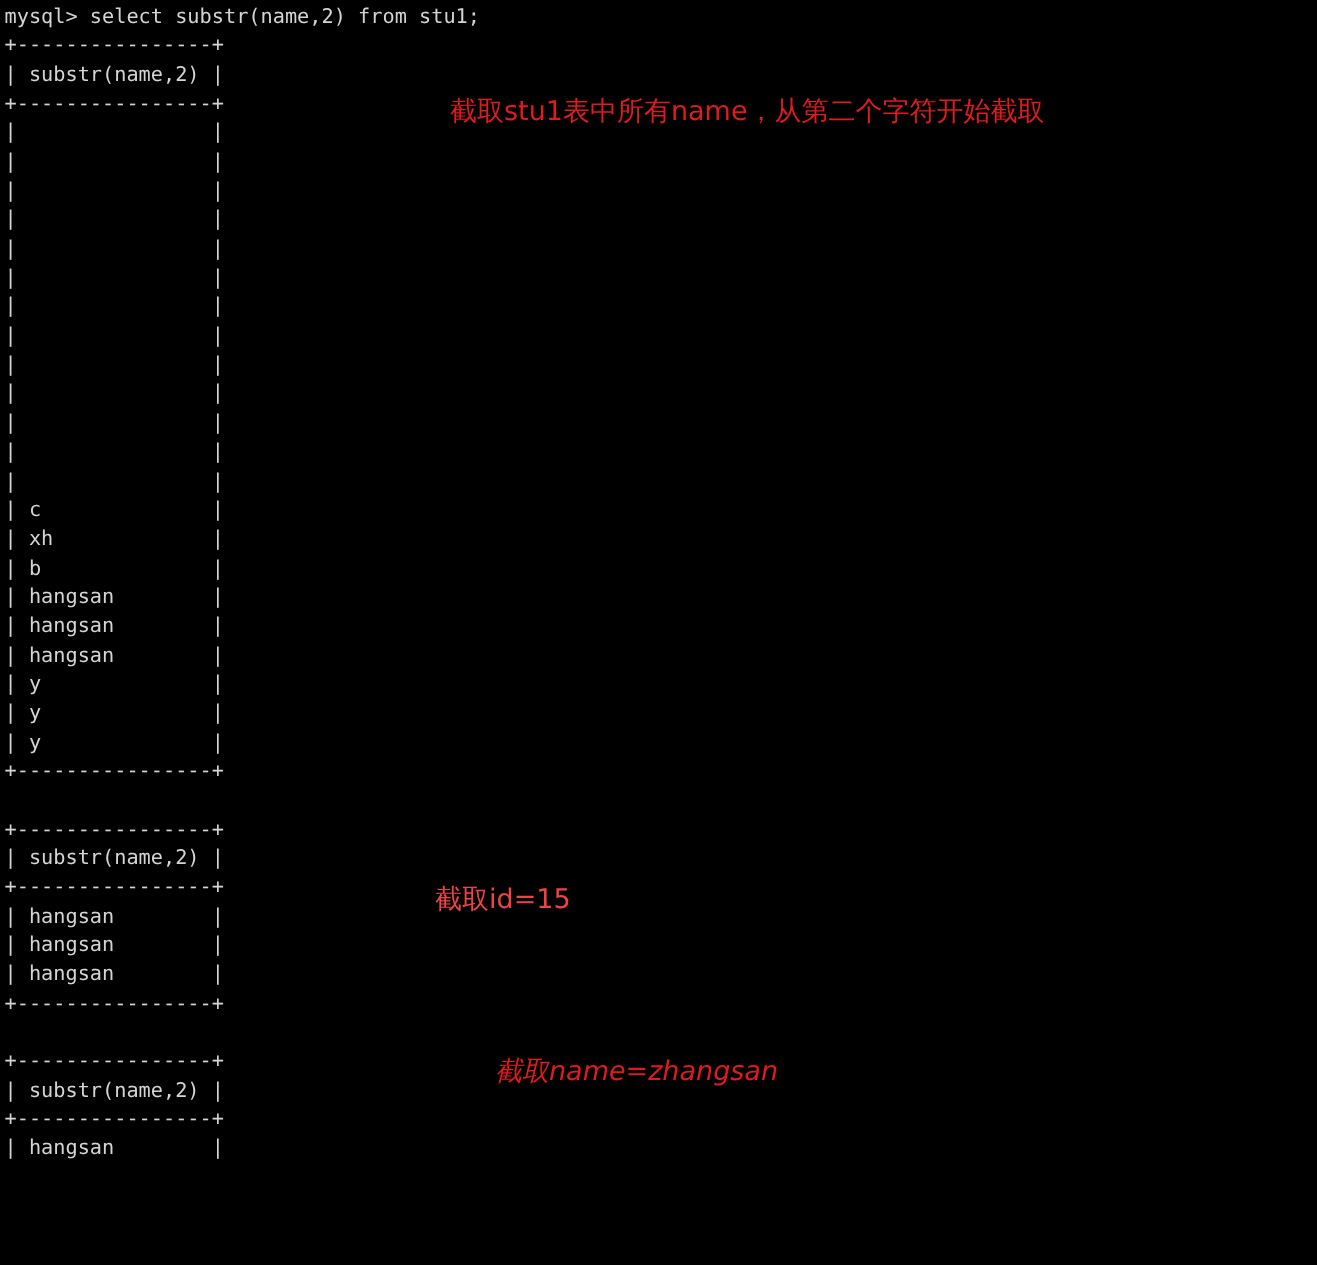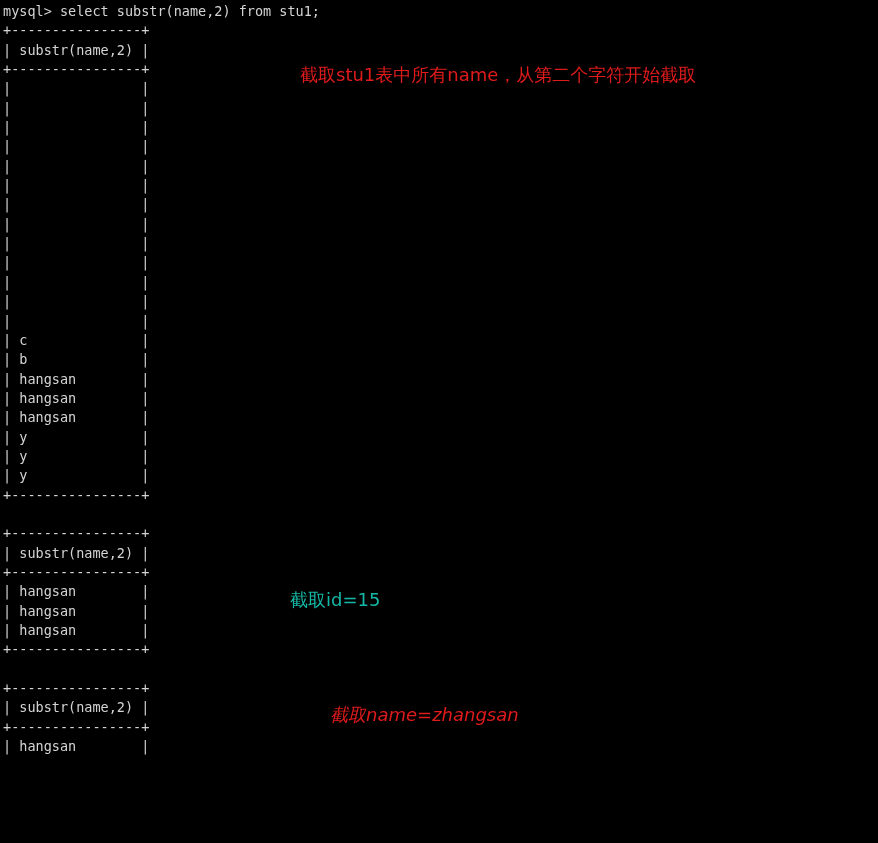--- a/index.html
+++ b/index.html
@@ -71,20 +71,21 @@
       <div class="term-line">|                |</div>
       <div class="term-line">|                |</div>
       <div class="term-line">|                |</div>
       <div class="term-line">|                |</div>
       <div class="term-line">|                |</div>
       <div class="term-line">|                |</div>
       <div class="term-line">|                |</div>
       <div class="term-line">|                |</div>
       <div class="term-line">|                |</div>
       <div class="term-line">| c              |</div>
+      <div class="term-line">| xh             |</div>
       <div class="term-line">| b              |</div>
       <div class="term-line">| hangsan        |</div>
       <div class="term-line">| hangsan        |</div>
       <div class="term-line">| hangsan        |</div>
       <div class="term-line">| y              |</div>
       <div class="term-line">| y              |</div>
       <div class="term-line">| y              |</div>
       <div class="term-line">+----------------+</div>
       <div class="term-line blank"></div>
       <div class="term-line">+----------------+</div>
@@ -96,14 +97,14 @@
       <div class="term-line">+----------------+</div>
       <div class="term-line blank"></div>
       <div class="term-line">+----------------+</div>
       <div class="term-line">| substr(name,2) |</div>
       <div class="term-line">+----------------+</div>
       <div class="term-line">| hangsan        |</div>
     </div>
 </div>
 
 <div class="annotation" id="ann-0" style="color: rgb(224, 27, 27);">截取stu1表中所有name，从第二个字符开始截取</div>
-<div class="annotation" id="ann-1" style="color: #14b8a6;">截取id=15</div>
+<div class="annotation" id="ann-1" style="color: #ef4444;">截取id=15</div>
 <div class="annotation" id="ann-2" style="color: rgb(224, 27, 27); font-style: italic;">截取name=zhangsan</div>
 
 </body></html>

